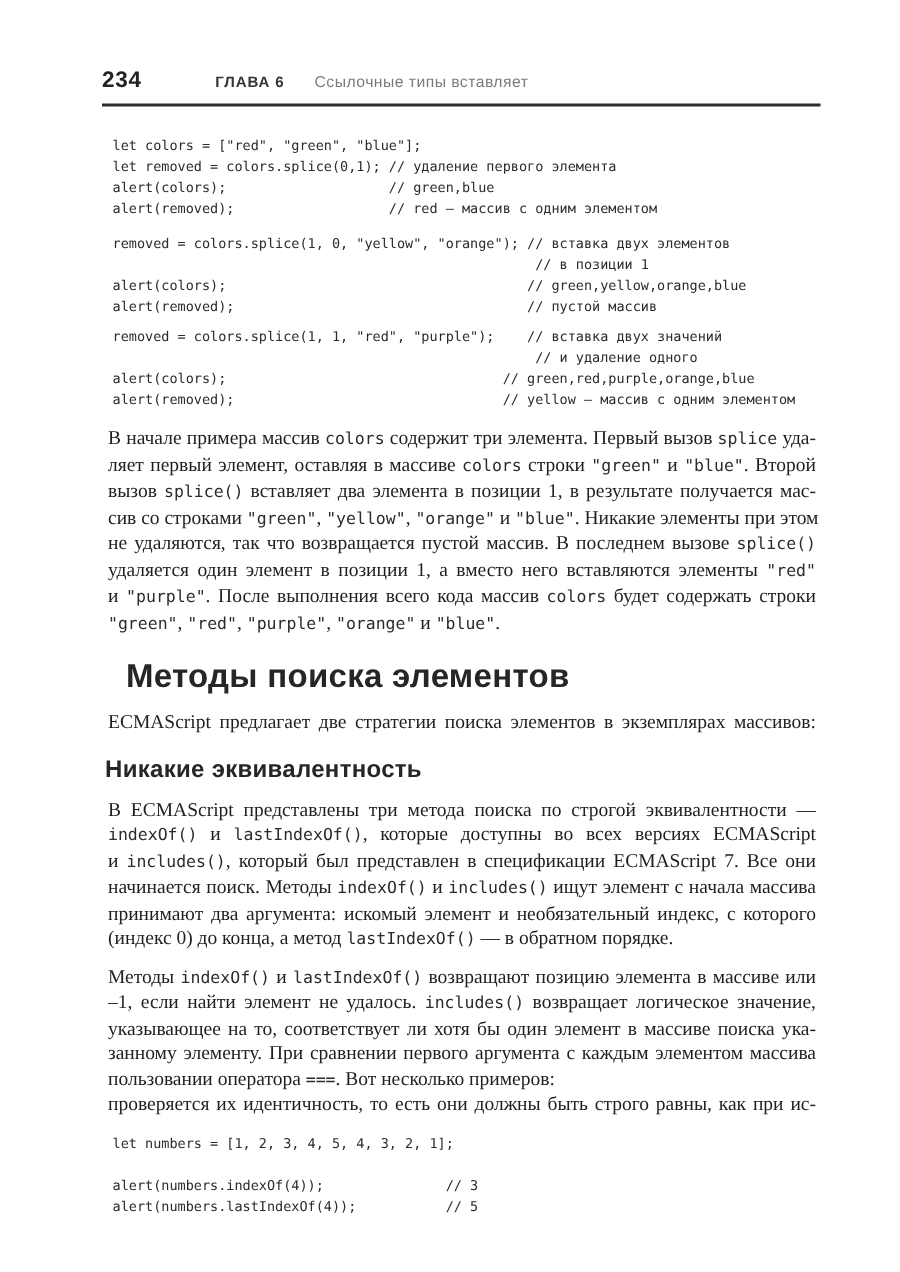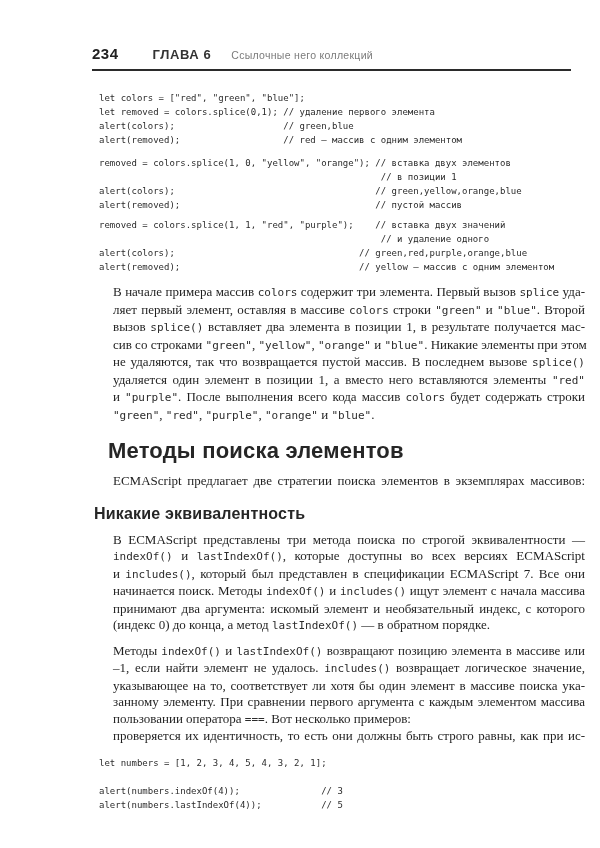--- a/index.html
+++ b/index.html
@@ -1,43 +1,43 @@
 <!DOCTYPE html>
 <html><head>
 <meta charset="utf-8">
 <style>
   * { margin: 0; padding: 0; box-sizing: border-box; }
   html, body { background: #e8e8e8; }
   body { width: 600px; height: 848px; font-family: "Liberation Serif", serif; }
   .page {
     width: 600px; height: 848px; background: #ffffff;
-    padding: 45px 52px 0 92px; overflow: hidden;
+    padding: 45px 52px 0 68px; overflow: hidden;
   }
   .content { width: 479px; }
 
   
   .runhead { display: flex; align-items: baseline; font-family: "Liberation Sans", sans-serif; }
   .pagenum { font-size: 15px; font-weight: bold; color: #222; letter-spacing: .5px; }
-  .chaplabel { font-size: 13px; font-weight: bold; color: #333; margin-left: 34px; letter-spacing: .6px; text-align: right; }
+  .chaplabel { font-size: 10px; font-weight: bold; color: #333; margin-left: 49px; letter-spacing: .6px; text-align: right; }
   .chaptitle { font-size: 10.5px; color: #7b7b7b; margin-left: 20px; letter-spacing: .3px; }
   .rule { height: 2px; background: #2b2b2b; margin-top: 7px; }
 
   
   pre.code {
     font-family: "DejaVu Sans Mono", "Liberation Mono", monospace;
     font-size: 9px; line-height: 14px; color: #2b2b2b;
     white-space: pre; margin-left: 7px;
   }
   .code1 { margin-top: 20px; }
   .code2 { margin-top: 9px; }
   .code3 { margin-top: 6px; }
   .code4 { margin-top: 11px; }
 
   
-  .para { font-size: 13px; line-height: 16.5px; color: #1f1f1f; margin-left: 21px; width: 472px; }
+  .para { font-size: 13px; line-height: 16.5px; color: #1f1f1f; margin-left: 4px; width: 472px; }
   .para .tl { white-space: nowrap; }
   .para .tl.jl { text-align: justify; text-align-last: justify; }
   .para .m {
     font-family: "DejaVu Sans Mono", "Liberation Mono", monospace;
     font-size: 11px; color: #2b2b2b;
   }
   .p-splice { margin-top: 10px; }
   .p-intro  { margin-top: 9px; }
   .p-s1     { margin-top: 9px; }
   .p-s2     { margin-top: 8px; }
@@ -56,21 +56,21 @@
 </style>
 </head>
 <body>
 
 <div class="page">
   <div class="content">
 
     <div class="runhead">
       <span class="pagenum">234</span>
       <span class="chaplabel">ГЛАВА 6</span>
-      <span class="chaptitle">Ссылочные него коллекций</span>
+      <span class="chaptitle">Ссылочные типы вставляет</span>
     </div>
     <div class="rule"></div>
 
     <pre class="code code1">let colors = ["red", "green", "blue"];
 let removed = colors.splice(0,1); // удаление первого элемента
 alert(colors);                    // green,blue
 alert(removed);                   // red — массив с одним элементом</pre>
     <pre class="code code2">removed = colors.splice(1, 0, "yellow", "orange"); // вставка двух элементов
                                                     // в позиции 1
 alert(colors);                                     // green,yellow,orange,blue

